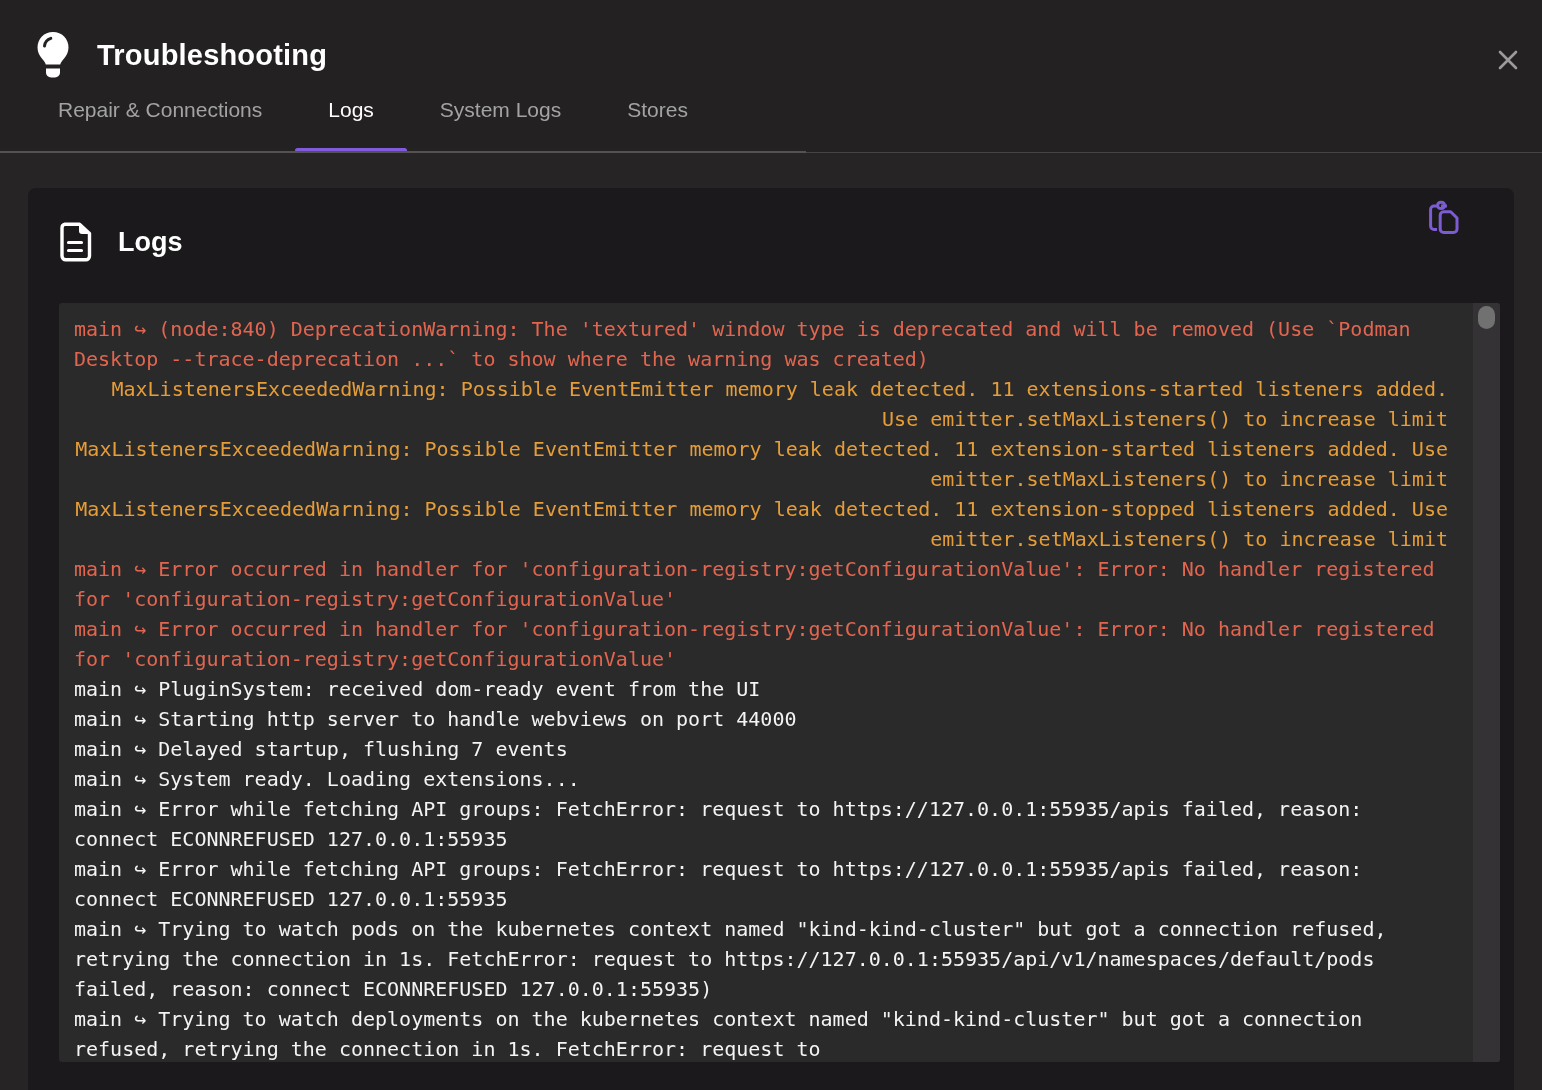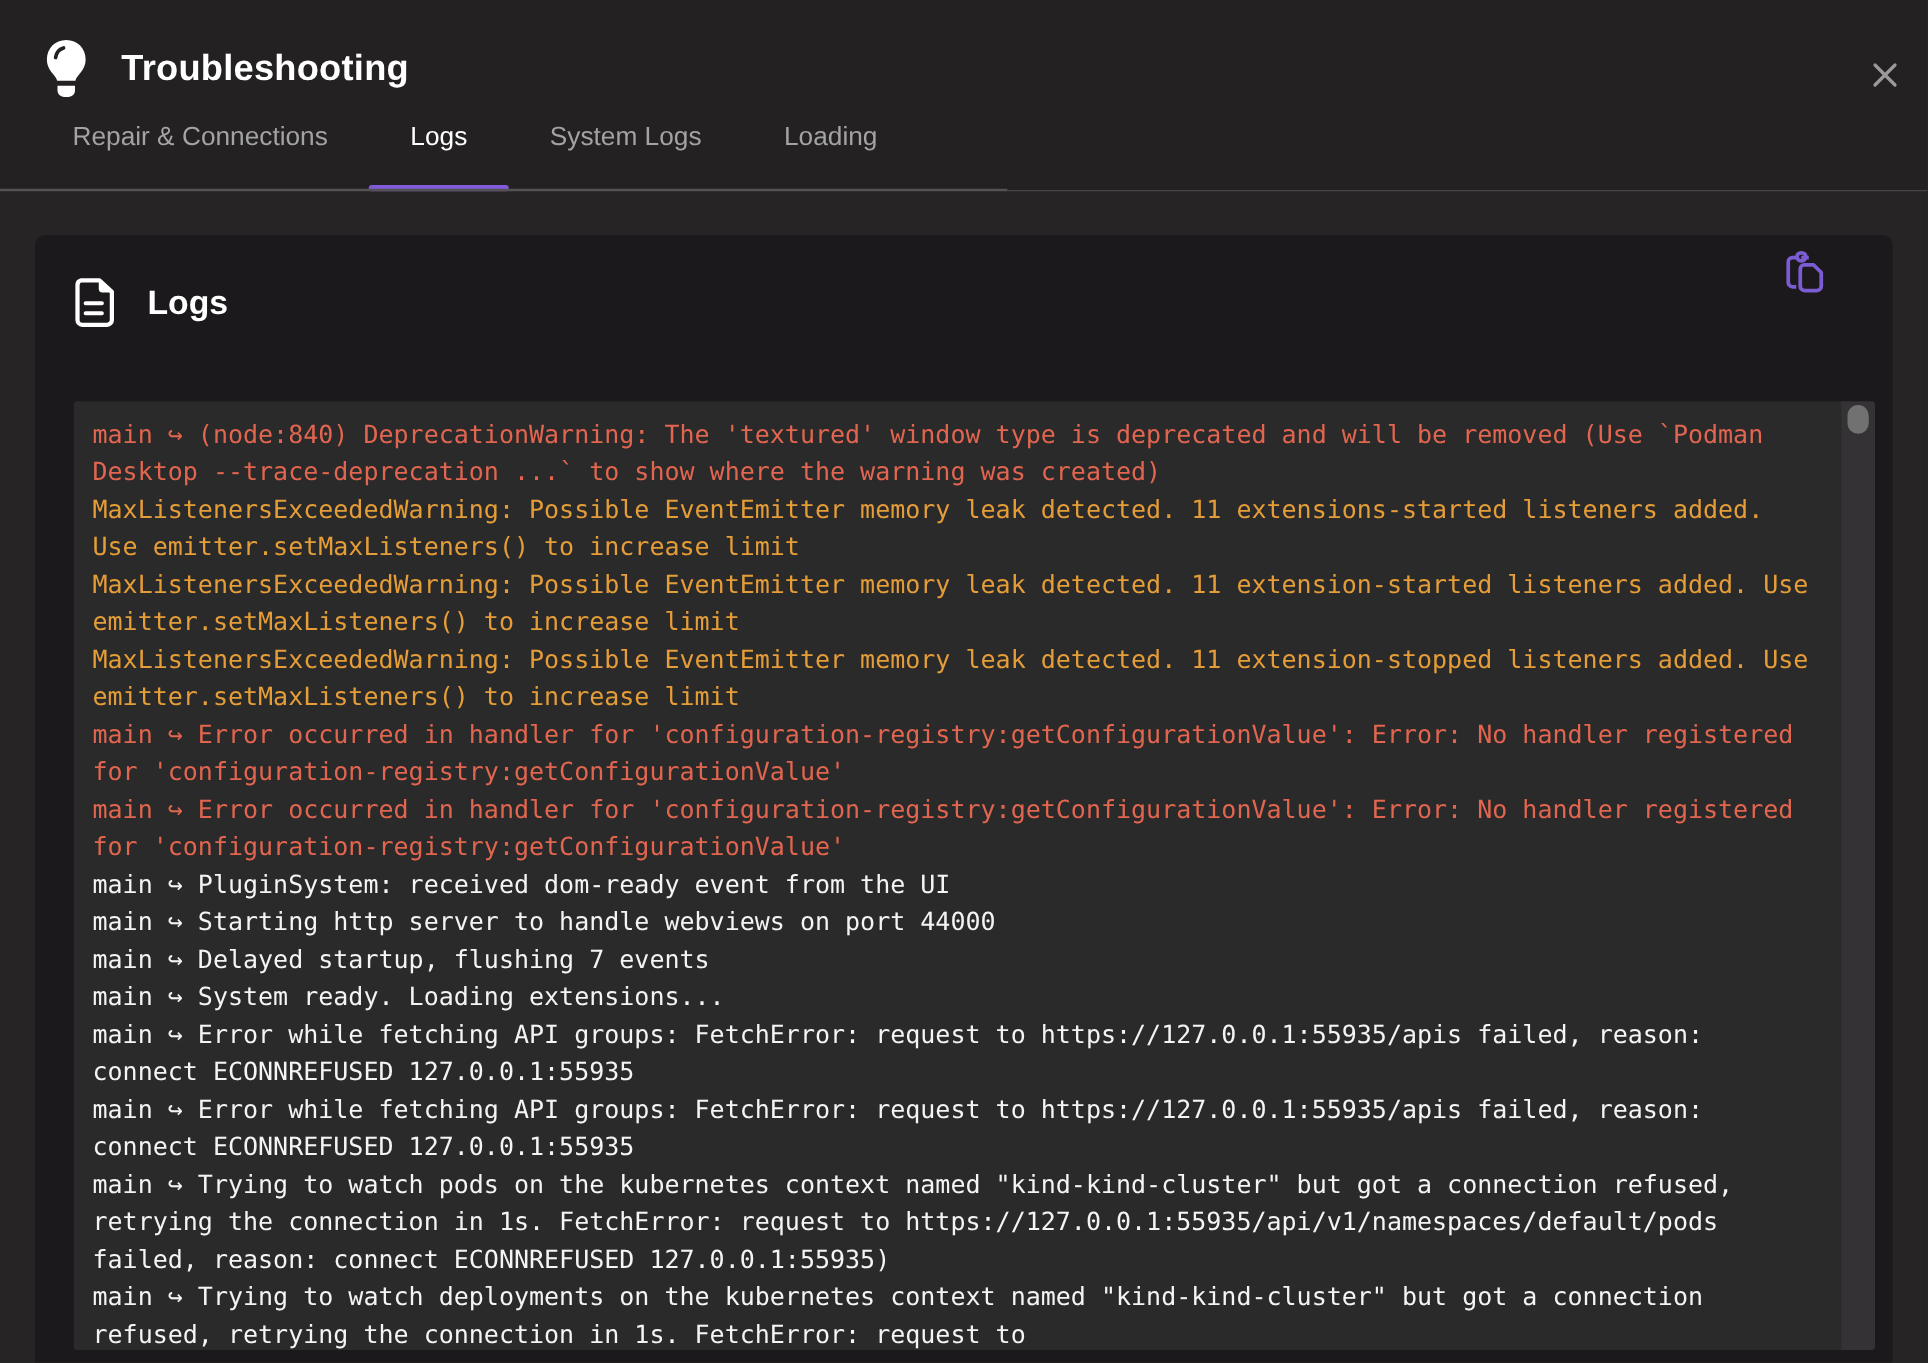--- a/index.html
+++ b/index.html
@@ -65,31 +65,31 @@
   .doc-icon { margin-right:26px; display:flex; }
   .panel-title { font-size:27px; font-weight:600; color:#ffffff; }
   .copy-btn {
     position:absolute; right:48px; top:8px; width:44px; height:44px;
     background:none; border:none; cursor:pointer;
     display:flex; align-items:center; justify-content:center;
   }
 
   
   .log-box {
-    position:absolute; left:31px; top:133px; width:1441px; height:759px;
+    position:absolute; left:31px; top:115px; width:1441px; height:759px;
     background:var(--log-bg,#2b2a2b); border-radius:3px; overflow:hidden;padding-left:48px;
   }
   .log-content {
     position:absolute; left:15px; top:11px; width:1374px;
     font-family:"DejaVu Sans Mono", monospace;
     font-size:20px; line-height:30px;
     white-space:pre-wrap; word-break:break-word;
   }
   .log-line.info  { color:var(--info,#f4f4f4); }
-  .log-line.warn  { color:var(--warning,#e59d38); }
+  .log-line.warn  { color:var(--warning,#e59d38);text-align:right; }
   .log-line.error { color:var(--error,#e2664f); }
 
   .scrollbar-track {
     position:absolute; top:0; right:0; width:27px; height:100%;
     background:#343234; cursor:pointer;
   }
   .scrollbar-thumb {
     position:absolute; top:3px; left:5px; width:17px; height:23px;
     background:#717171; border-radius:9px; cursor:grab;
   }
@@ -121,21 +121,21 @@
         <span>Repair &amp; Connections</span>
       </button>
       <button class="tab active">
         <span>Logs</span>
         <span class="underline"></span>
       </button>
       <button class="tab">
         <span>System Logs</span>
       </button>
       <button class="tab">
-        <span>Loading</span>
+        <span>Stores</span>
       </button>
     </nav>
   <div class="divider-a"></div>
   <div class="divider-b"></div>
 </div>
 
 <section class="card">
   <div class="card-header">
     <span class="doc-icon">
       <svg width="32" height="40" viewBox="0 0 32 40">

